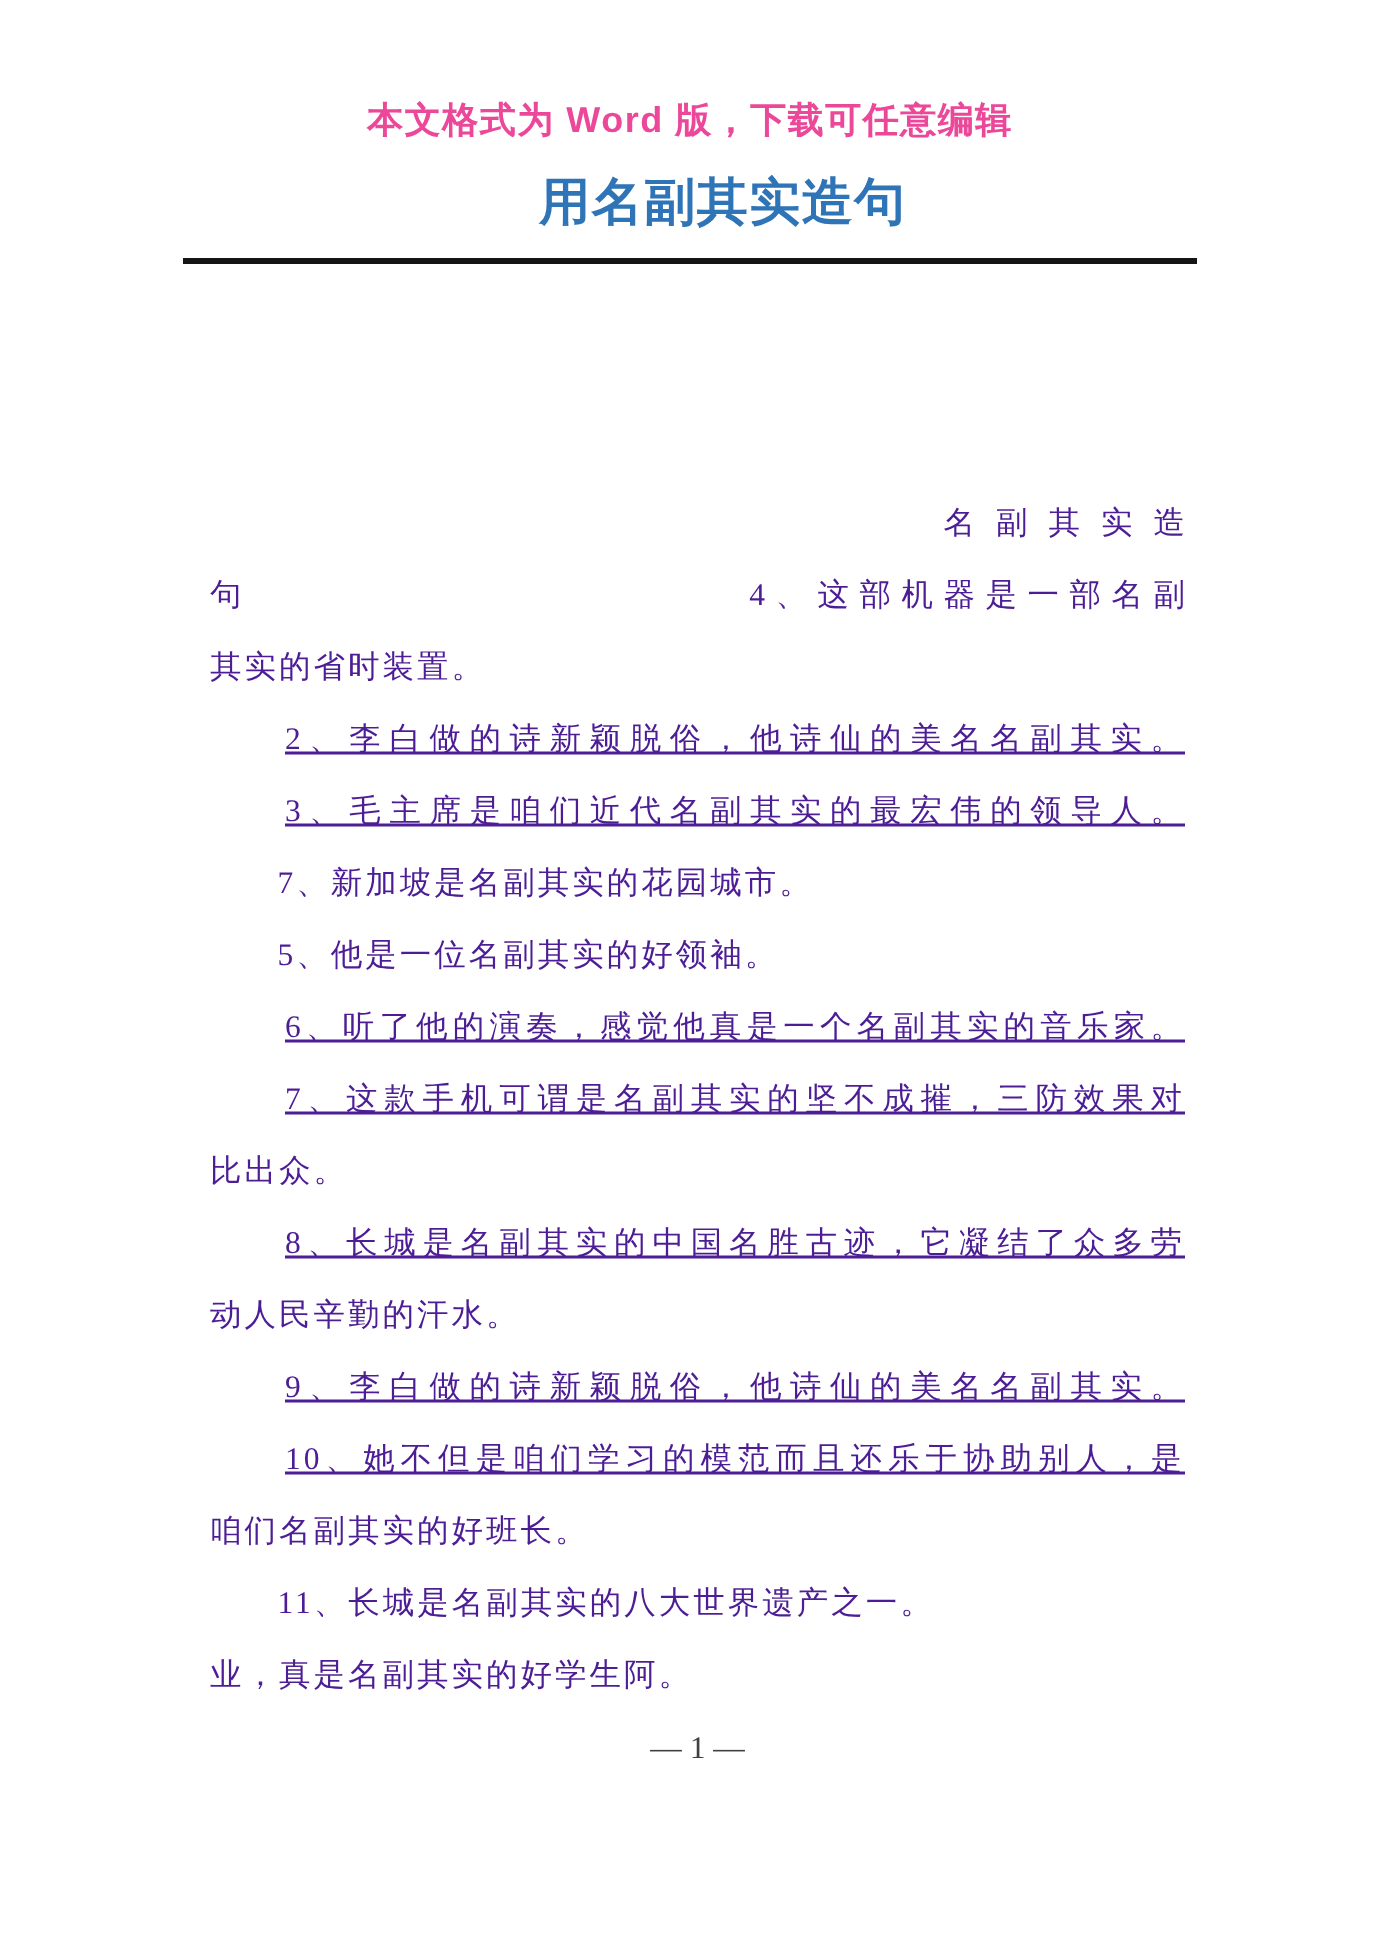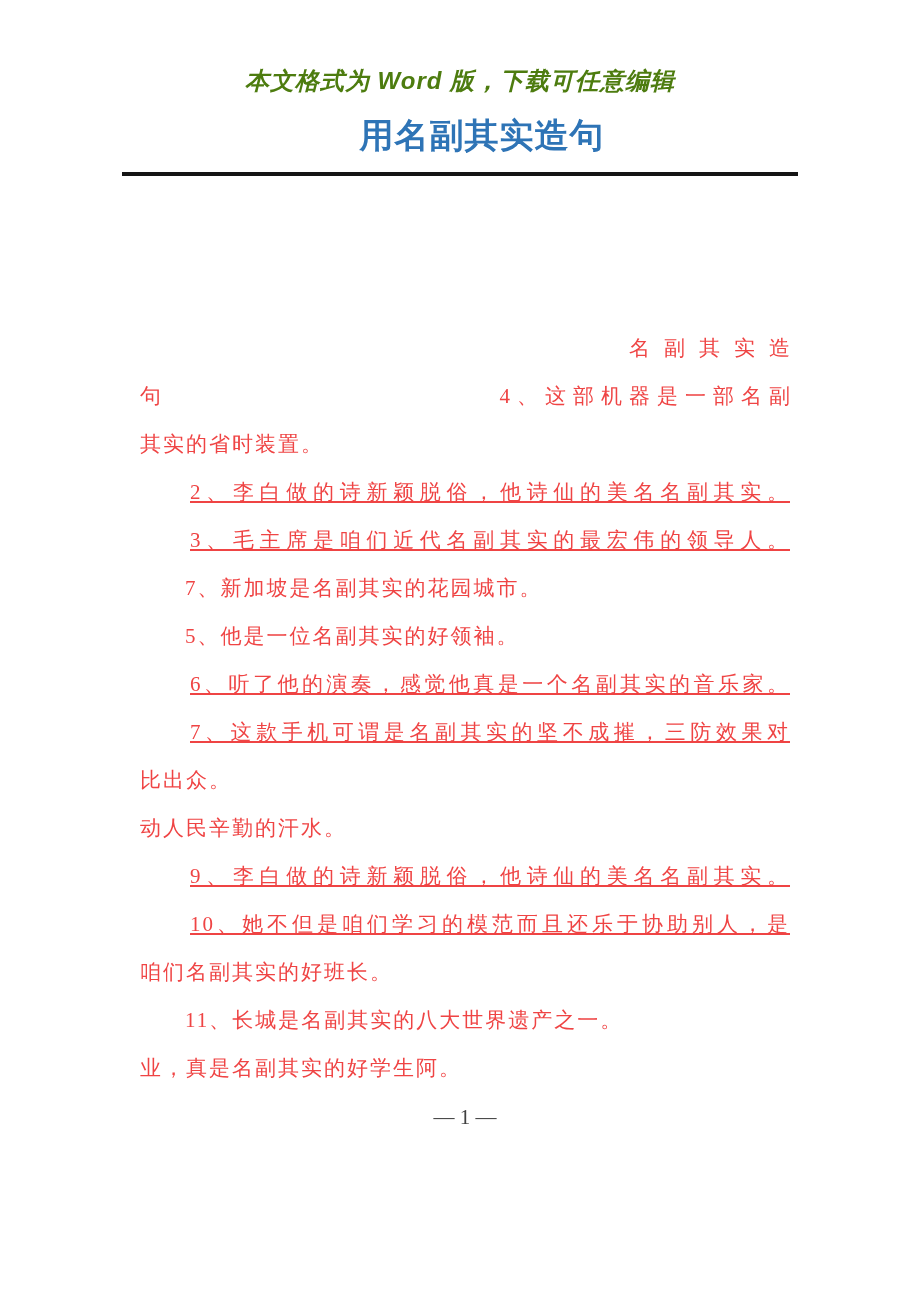--- a/index.html
+++ b/index.html
@@ -86,40 +86,41 @@
     font-size: 21px;
     color: #404040;
     line-height: 30px;
   }
 </style>
 </head>
 <body>
 
 <div class="page">
 
-  <div class="notice" style="color: #4d7c0f; font-style: italic;">本文格式为 Word 版，下载可任意编辑</div>
+  <div class="notice" style="color: #ec4899;">本文格式为 Word 版，下载可任意编辑</div>
 
   <h1 class="doc-title" style="color: rgb(46, 116, 182);">用名副其实造句</h1>
 
   <hr class="title-rule" style="background: rgb(21, 21, 21);">
 
-  <div class="body-text" style="color: #ef4444;">
+  <div class="body-text" style="color: #4c1d95;">
       <div class="line spread-right">名副其实造</div>
       <div class="line split">
         <span class="split-left">句</span>
         <span class="split-right">4、这部机器是一部名副</span>
       </div>
       <div class="line plain">其实的省时装置。</div>
       <div class="line fill">2、李白做的诗新颖脱俗，他诗仙的美名名副其实。</div>
       <div class="line fill">3、毛主席是咱们近代名副其实的最宏伟的领导人。</div>
       <div class="line indent">7、新加坡是名副其实的花园城市。</div>
       <div class="line indent">5、他是一位名副其实的好领袖。</div>
       <div class="line fill">6、听了他的演奏，感觉他真是一个名副其实的音乐家。</div>
       <div class="line fill">7、这款手机可谓是名副其实的坚不成摧，三防效果对</div>
       <div class="line plain">比出众。</div>
+      <div class="line fill">8、长城是名副其实的中国名胜古迹，它凝结了众多劳</div>
       <div class="line plain">动人民辛勤的汗水。</div>
       <div class="line fill">9、李白做的诗新颖脱俗，他诗仙的美名名副其实。</div>
       <div class="line fill">10、她不但是咱们学习的模范而且还乐于协助别人，是</div>
       <div class="line plain">咱们名副其实的好班长。</div>
       <div class="line indent">11、长城是名副其实的八大世界遗产之一。</div>
       <div class="line plain">业，真是名副其实的好学生阿。</div>
     </div>
 
   <div class="footer" style="color: rgb(64, 64, 64);">— 1 —</div>
 

